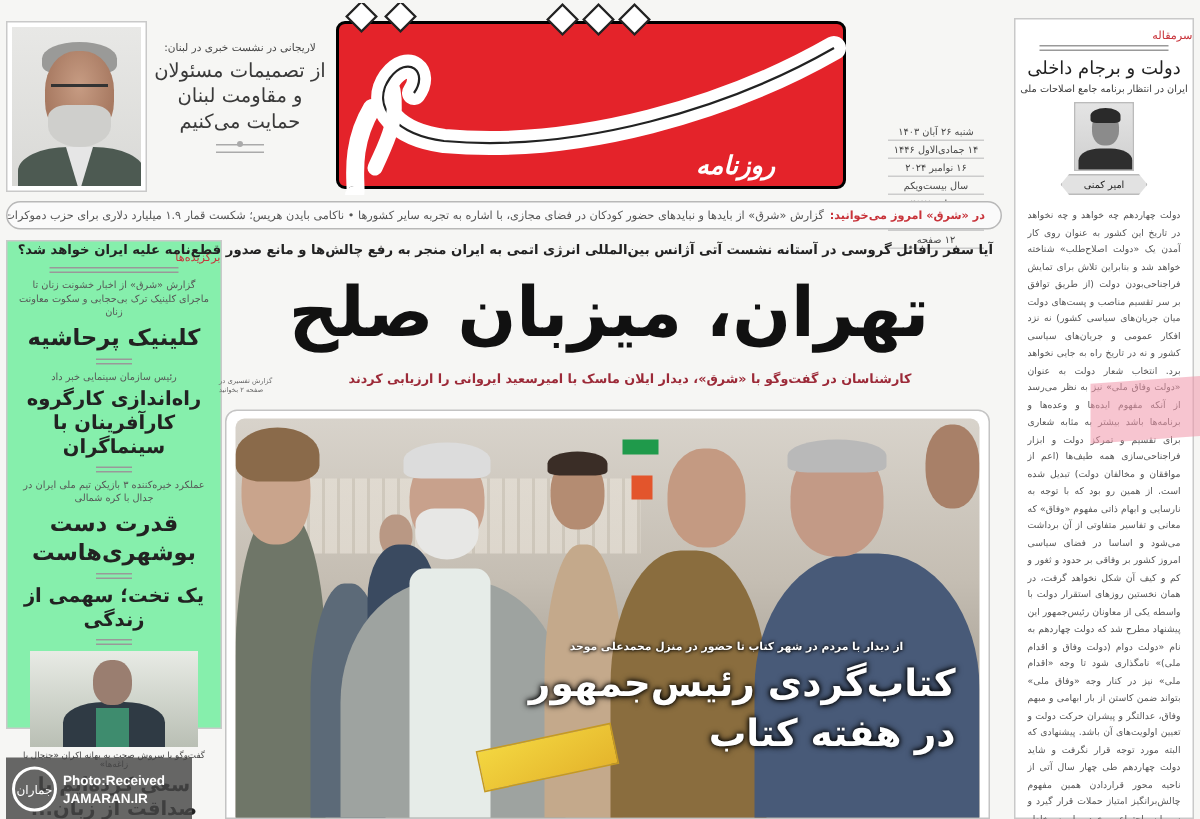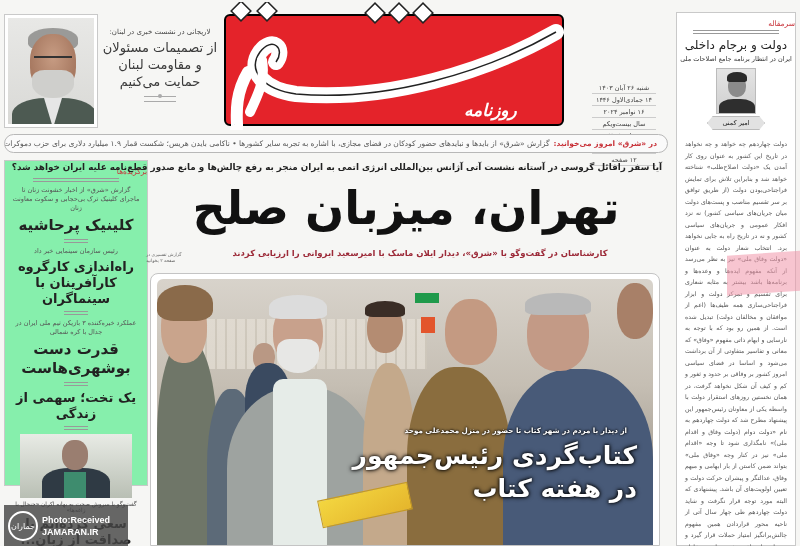--- a/index.html
+++ b/index.html
@@ -72,21 +72,21 @@
   .small-ref { position: absolute; left: 146px; top: 252px; width: 38px; font-size: 4.5px; color: #666; text-align: left; line-height: 6px; }
 
   
   .photo-frame { position: absolute; left: 150px; top: 273px; width: 510px; height: 273px; border: 1px solid #c4c4c4; border-radius: 8px 8px 0 0; background: #fff; padding: 5px 6px 0; }
   .photo { position: relative; width: 100%; height: 100%; border-radius: 6px 6px 0 0; overflow: hidden; background: linear-gradient(180deg,#d8d3cb 0%,#c5beb3 40%,#8a8378 100%); }
   .shelf { position: absolute; left: 20px; top: 40px; width: 250px; height: 50px; background: repeating-linear-gradient(90deg,#e6e0d6 0 8px,#cfc8bb 8px 10px); opacity: .7; }
   .exit-sign { position: absolute; left: 258px; top: 14px; width: 24px; height: 10px; background: #1f9a4b; }
   .sign-red { position: absolute; left: 264px; top: 38px; width: 14px; height: 16px; background: #e3552c; }
   .person { position: absolute; border-radius: 45% 45% 0 0; }
   .p-face { position: absolute; border-radius: 46%; }
-  .caption-kicker { position: absolute; left: 230px; top: 147px; width: 240px; text-align: right; font-size: 7.2px; font-weight: bold; color: #fff; text-shadow: 0 0 2px #000, 0 0 3px #000; white-space: nowrap; }
+  .caption-kicker { position: absolute; left: 214px; top: 147px; width: 240px; text-align: center; font-size: 7.2px; font-weight: bold; color: #fff; text-shadow: 0 0 2px #000, 0 0 3px #000; white-space: nowrap; }
   .caption-head { position: absolute; left: 170px; top: 160px; width: 310px; text-align: right; font-size: 25px; line-height: 33px; font-weight: bold; color: #fff; text-shadow: 0 0 3px #000, 0 0 5px #000; }
   .yellow-book { position: absolute; left: 162px; top: 212px; width: 92px; height: 28px; background: linear-gradient(160deg,#f3d640,#e5b52c); transform: rotate(-12deg); border: 1px solid #c59a22; }
 </style>
 </head>
 <body>
 
 <div class="page">
 
   <div class="top-left-box">
     <div class="portrait">

